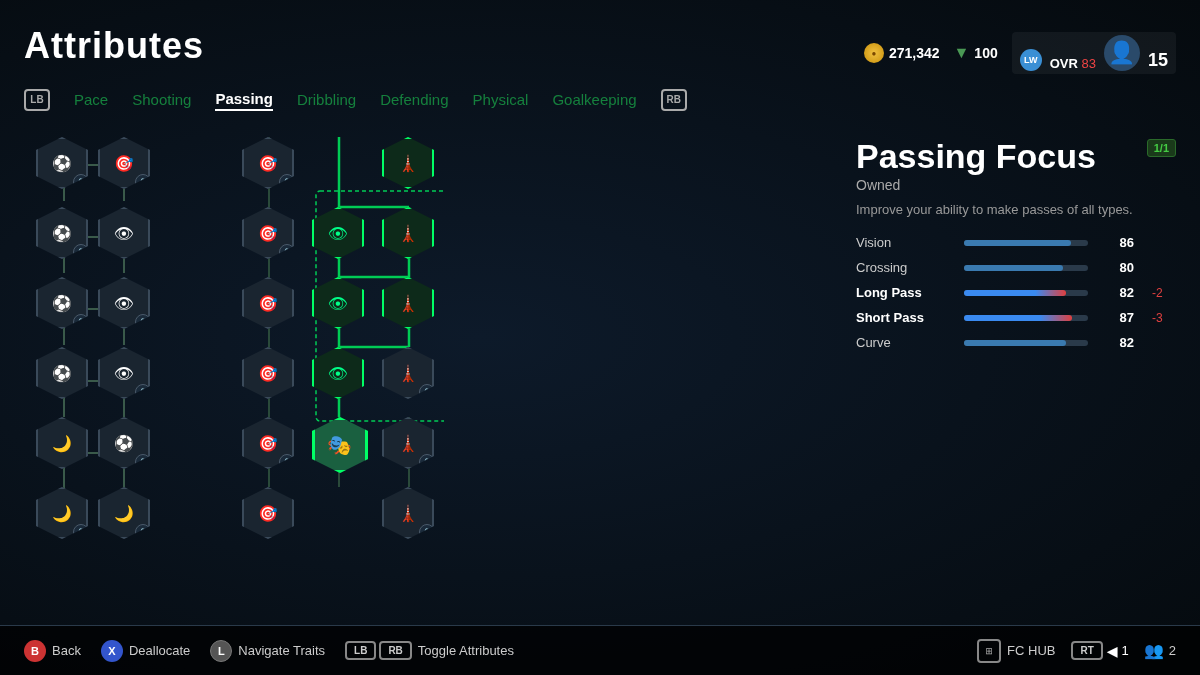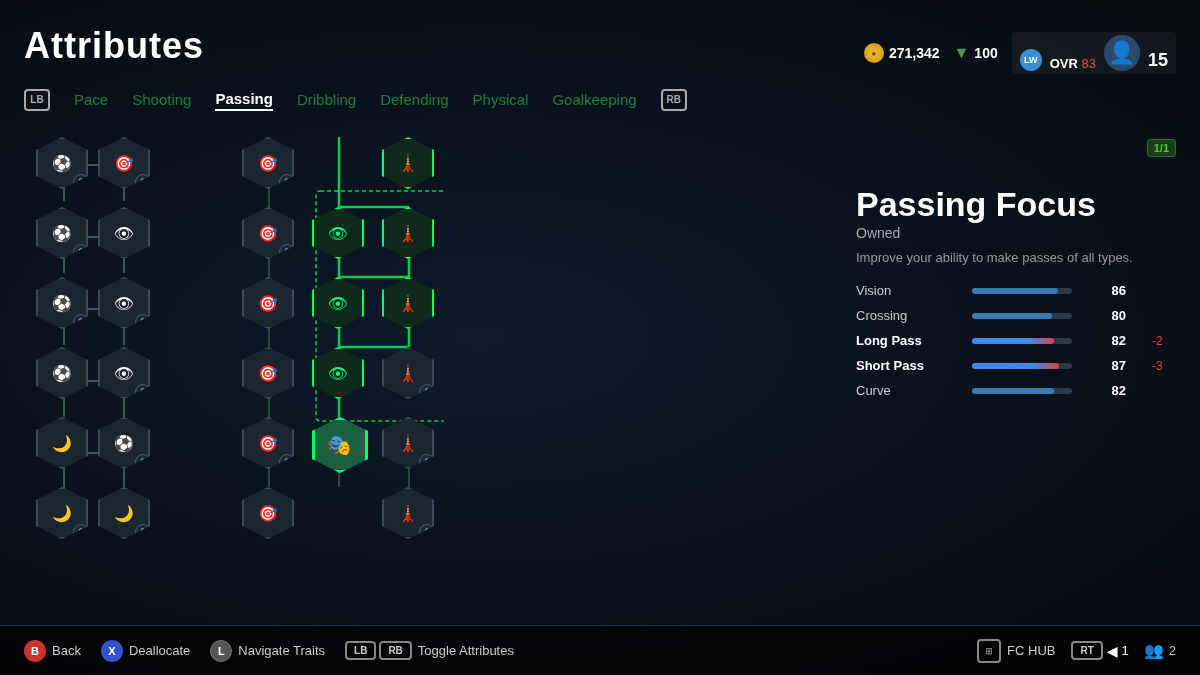--- a/index.html
+++ b/index.html
@@ -249,21 +249,20 @@
       align-items: flex-start;
       justify-content: space-between;
       margin-bottom: 4px;
     }
 
     .focus-title {
       font-size: 34px;
       font-weight: 900;
       color: white;
       line-height: 1;
-      margin-top: 48px;
     }
 
     .counter-badge {
       background: #1a3a1a;
       border: 1px solid #2a6a2a;
       border-radius: 3px;
       padding: 2px 6px;
       font-size: 11px;
       color: #44cc44;
       font-weight: bold;
@@ -280,21 +279,21 @@
       color: #999;
       margin-bottom: 16px;
       line-height: 1.4;
     }
 
     
     .stat-row {
       display: flex;
       align-items: center;
       margin-bottom: 10px;
-      gap: 26px;
+      gap: 18px;
     }
 
     .stat-name {
       font-size: 13px;
       color: #ccc;
       width: 90px;
       flex-shrink: 0;
     }
 
     .stat-name.bold {

